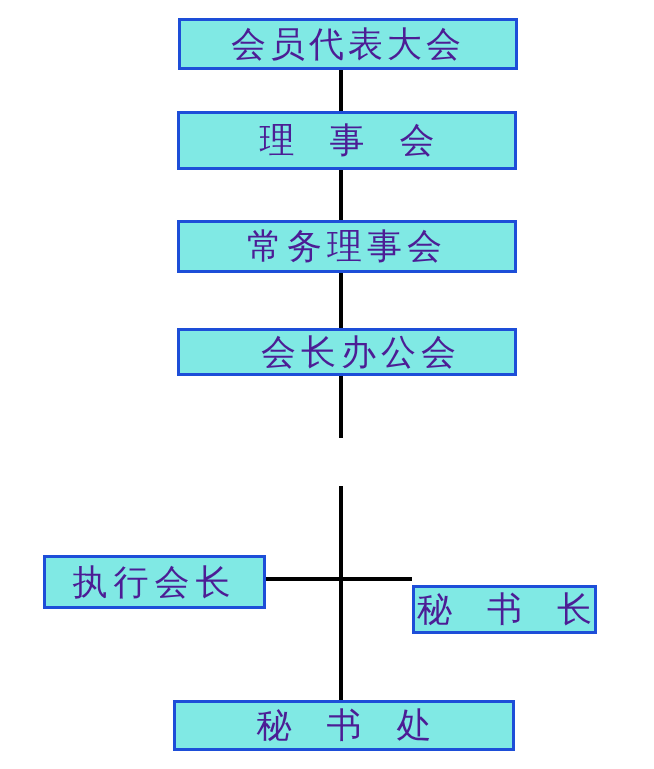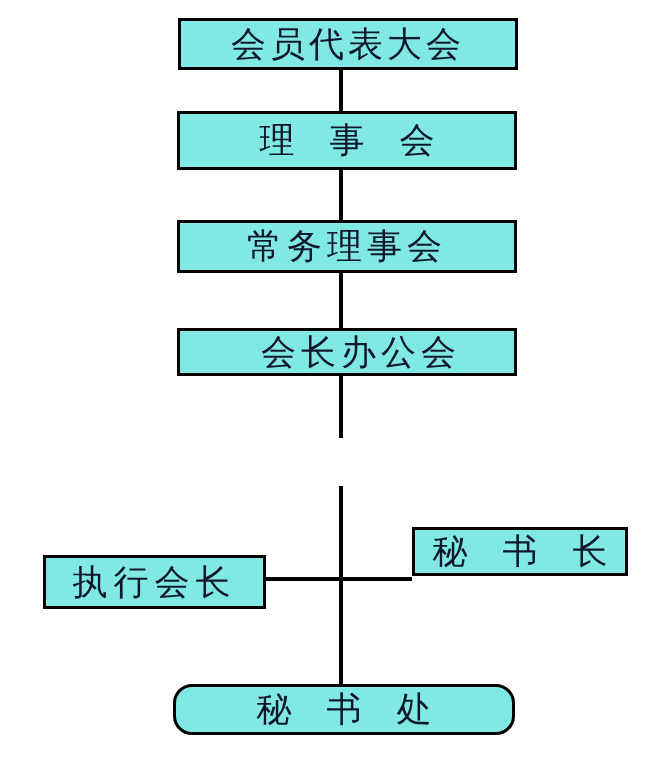--- a/index.html
+++ b/index.html
@@ -12,44 +12,44 @@
     width: 654px;
     height: 769px;
     background: #ffffff;
     overflow: hidden;
     font-family: "Liberation Serif", "DejaVu Serif", serif;
   }
   .node {
     position: absolute;
     box-sizing: border-box;
     background: #80e9e4;
-    border: 3px solid #000000;
+    border: 3px solid #1d4ed8;
     display: flex;
     align-items: center;
     justify-content: center;
     font-size: 35px;
     line-height: 1;
-    color: #0f172a;
+    color: #4c1d95;
     white-space: nowrap;
     z-index: 2;
   }
   .line {
     position: absolute;
     background: #000000;
     z-index: 1;
   }
   
   .n1 { left: 178px; top: 18px;  width: 340px; height: 52px; letter-spacing: 4px; }
   .n2 { left: 177px; top: 111px; width: 340px; height: 59px; }
   .n3 { left: 177px; top: 220px; width: 340px; height: 53px; letter-spacing: 5px; }
   .n4 { left: 177px; top: 328px; width: 340px; height: 48px; letter-spacing: 5px; padding-left: 28px; }
   .n5 { left: 178px; top: 438px; width: 340px; height: 48px; }
   .n6 { left: 43px;  top: 555px; width: 223px; height: 54px; letter-spacing: 6px; }
-  .n7 { left: 412px; top: 527px; width: 216px; height: 49px; }
-  .n8 { left: 173px; top: 684px; width: 342px; height: 51px; border-radius: 19px; }
+  .n7 { left: 412px; top: 585px; width: 185px; height: 49px; }
+  .n8 { left: 173px; top: 700px; width: 342px; height: 51px; }
   
   .v1 { left: 339px; top: 70px;  width: 4px; height: 41px; }
   .v2 { left: 339px; top: 158px; width: 4px; height: 62px; }
   .v3 { left: 339px; top: 268px; width: 4px; height: 60px; }
   .v4 { left: 339px; top: 376px; width: 4px; height: 62px; }
   .v5 { left: 339px; top: 486px; width: 4px; height: 214px; }
   .h1 { left: 266px; top: 577px; width: 146px; height: 4px; }
 </style>
 </head>
 <body>

